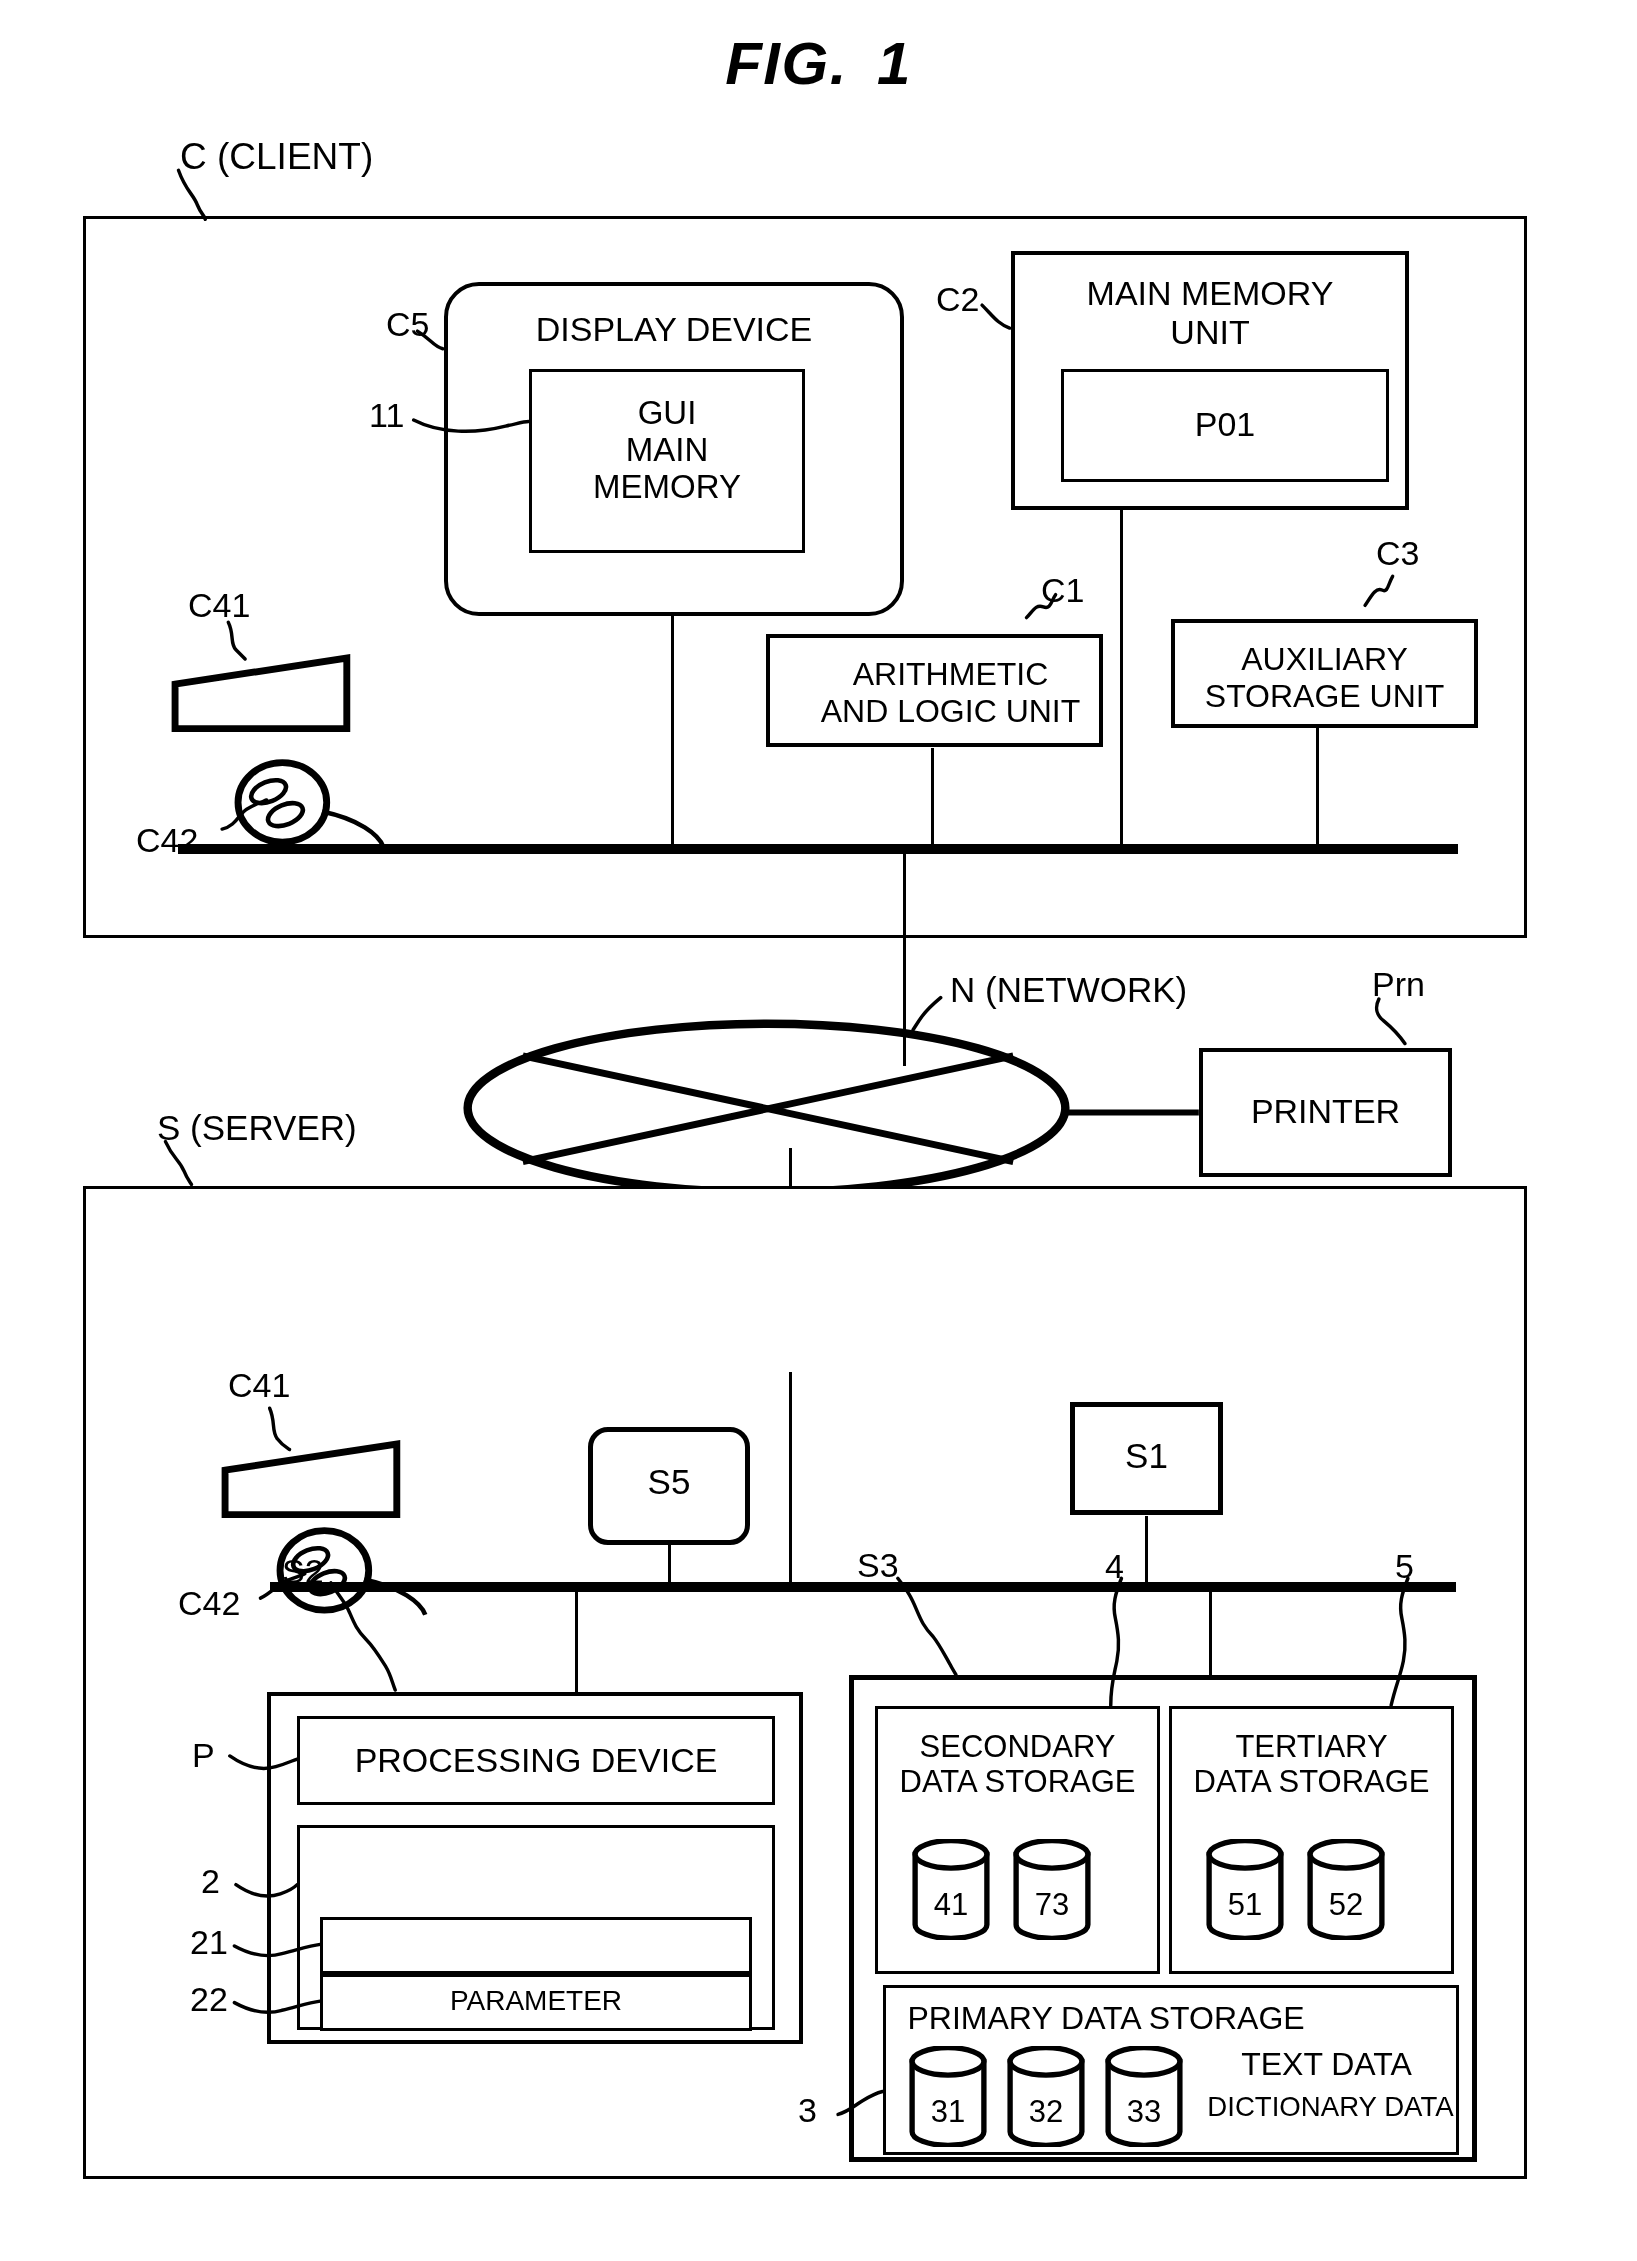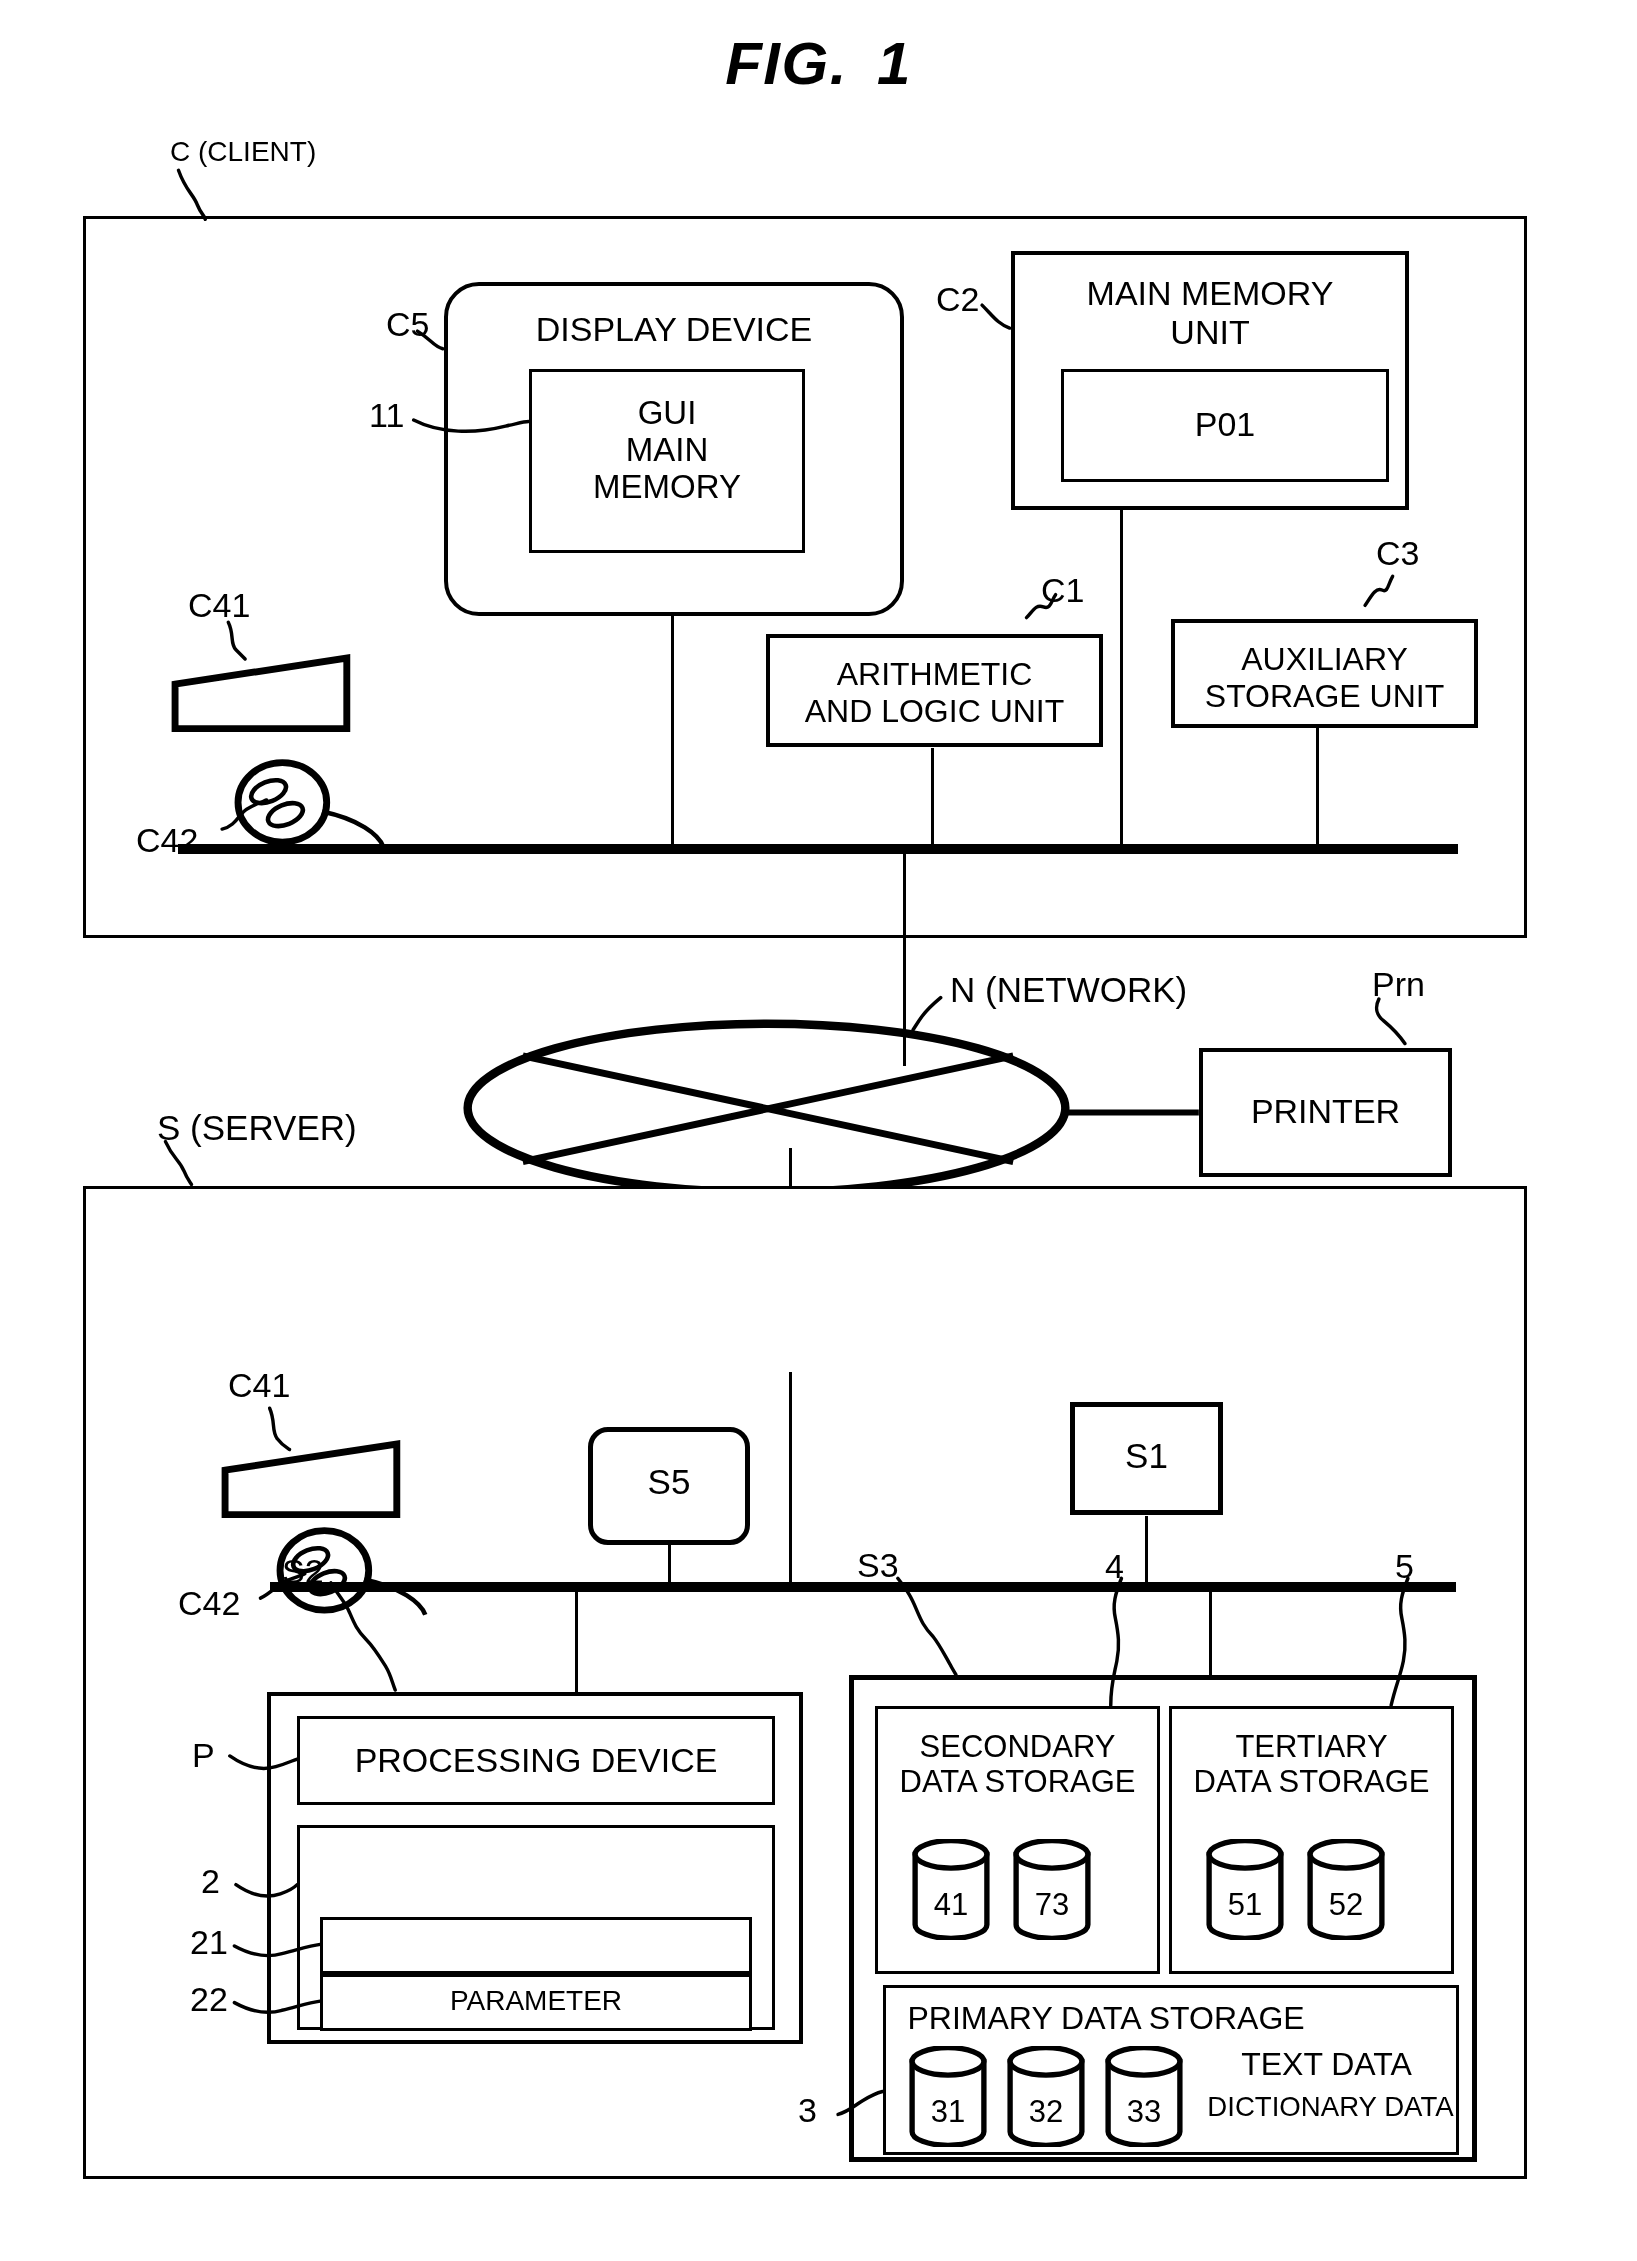--- a/index.html
+++ b/index.html
@@ -87,42 +87,42 @@
 <body>
 
 <div id="figure-root">
 
   <div id="fig-title" class="abs">
     <span>FIG.</span><span class="num">1</span>
   </div>
 
   <div class="box abs" style="left:83px; top:216px; width:1444px; height:722px; border-width:3.8px;"></div>
 
-  <div class="reftag" style="left:170px; top:138px; font-size:28px;">C (CLIENT)</div>
+  <div class="reftag" style="left:180px; top:138px; font-size:37px;">C (CLIENT)</div>
 
   <div class="box rounded abs" style="left:444px; top:282px; width:460px; height:334px; border-width:4.6px;"></div>
   <div class="boxtext" style="left:444px; top:310px; width:460px; font-size:34px;">DISPLAY DEVICE</div>
   <div class="reftag" style="left:360px; top:307px;margin-left:26px;">C5</div>
 
   <div class="box abs" style="left:529px; top:369px; width:276px; height:184px; border-width:3.8px;"></div>
   <div class="boxtext" style="left:529px; top:395px; width:276px; font-size:33px; line-height:1.12;">GUI
 MAIN
 MEMORY</div>
   <div class="reftag" style="left:369px; top:398px;">11</div>
 
   <div class="box abs" style="left:1011px; top:251px; width:398px; height:259px; border-width:4.6px;"></div>
   <div class="boxtext" style="left:1011px; top:274px; width:398px; font-size:34px;">MAIN MEMORY
 UNIT</div>
   <div class="reftag" style="left:936px; top:282px;">C2</div>
 
   <div class="box abs" style="left:1061px; top:369px; width:328px; height:113px; border-width:3.8px;"></div>
   <div class="boxtext" style="left:1061px; top:405px; width:328px; font-size:34px;">P01</div>
 
   <div class="box abs" style="left:766px; top:634px; width:337px; height:113px; border-width:4.6px;"></div>
-  <div class="boxtext" style="left:766px; top:656px; width:337px; font-size:32px;">ARITHMETIC
+  <div class="boxtext" style="left:766px; top:656px; width:337px; font-size:32px;padding-left:16px;">ARITHMETIC
 AND LOGIC UNIT</div>
   <div class="reftag" style="left:1041px; top:573px;">C1</div>
 
   <div class="box abs" style="left:1171px; top:619px; width:307px; height:109px; border-width:4.6px;"></div>
   <div class="boxtext" style="left:1171px; top:641px; width:307px; font-size:32px;">AUXILIARY
 STORAGE UNIT</div>
   <div class="reftag" style="left:1376px; top:536px;">C3</div>
 
   <div class="bus" style="left:178px; top:844px; width:1280px; height:10px;"></div>
 

